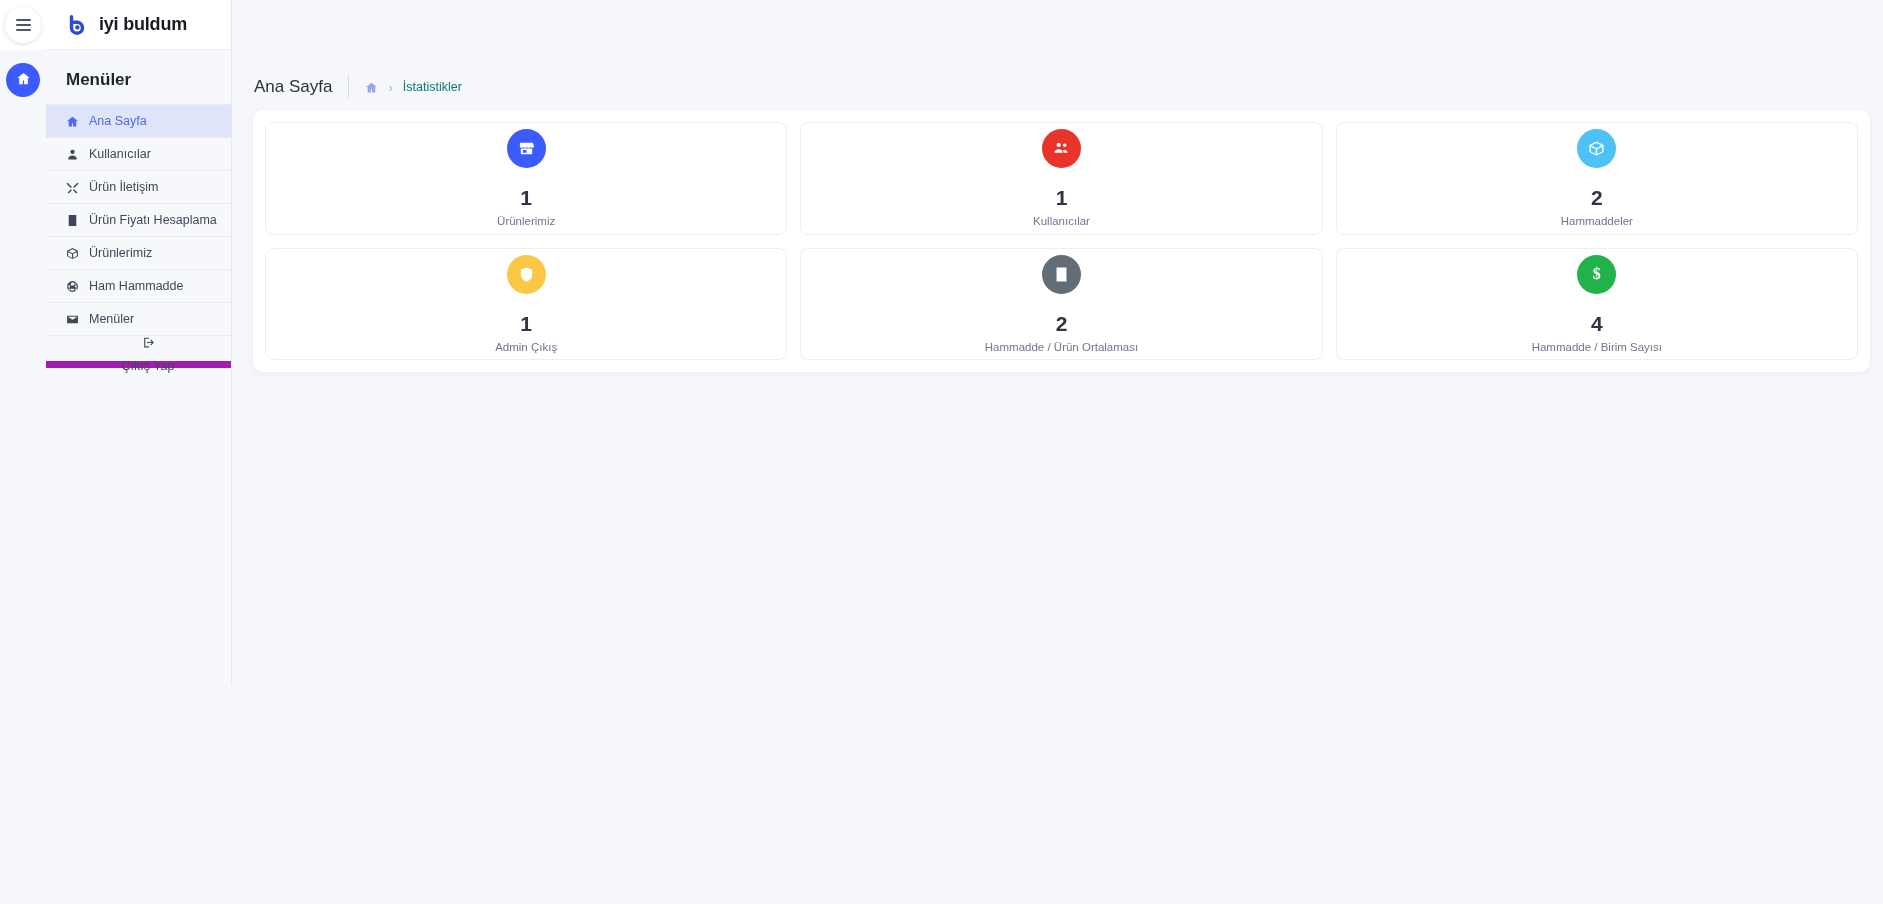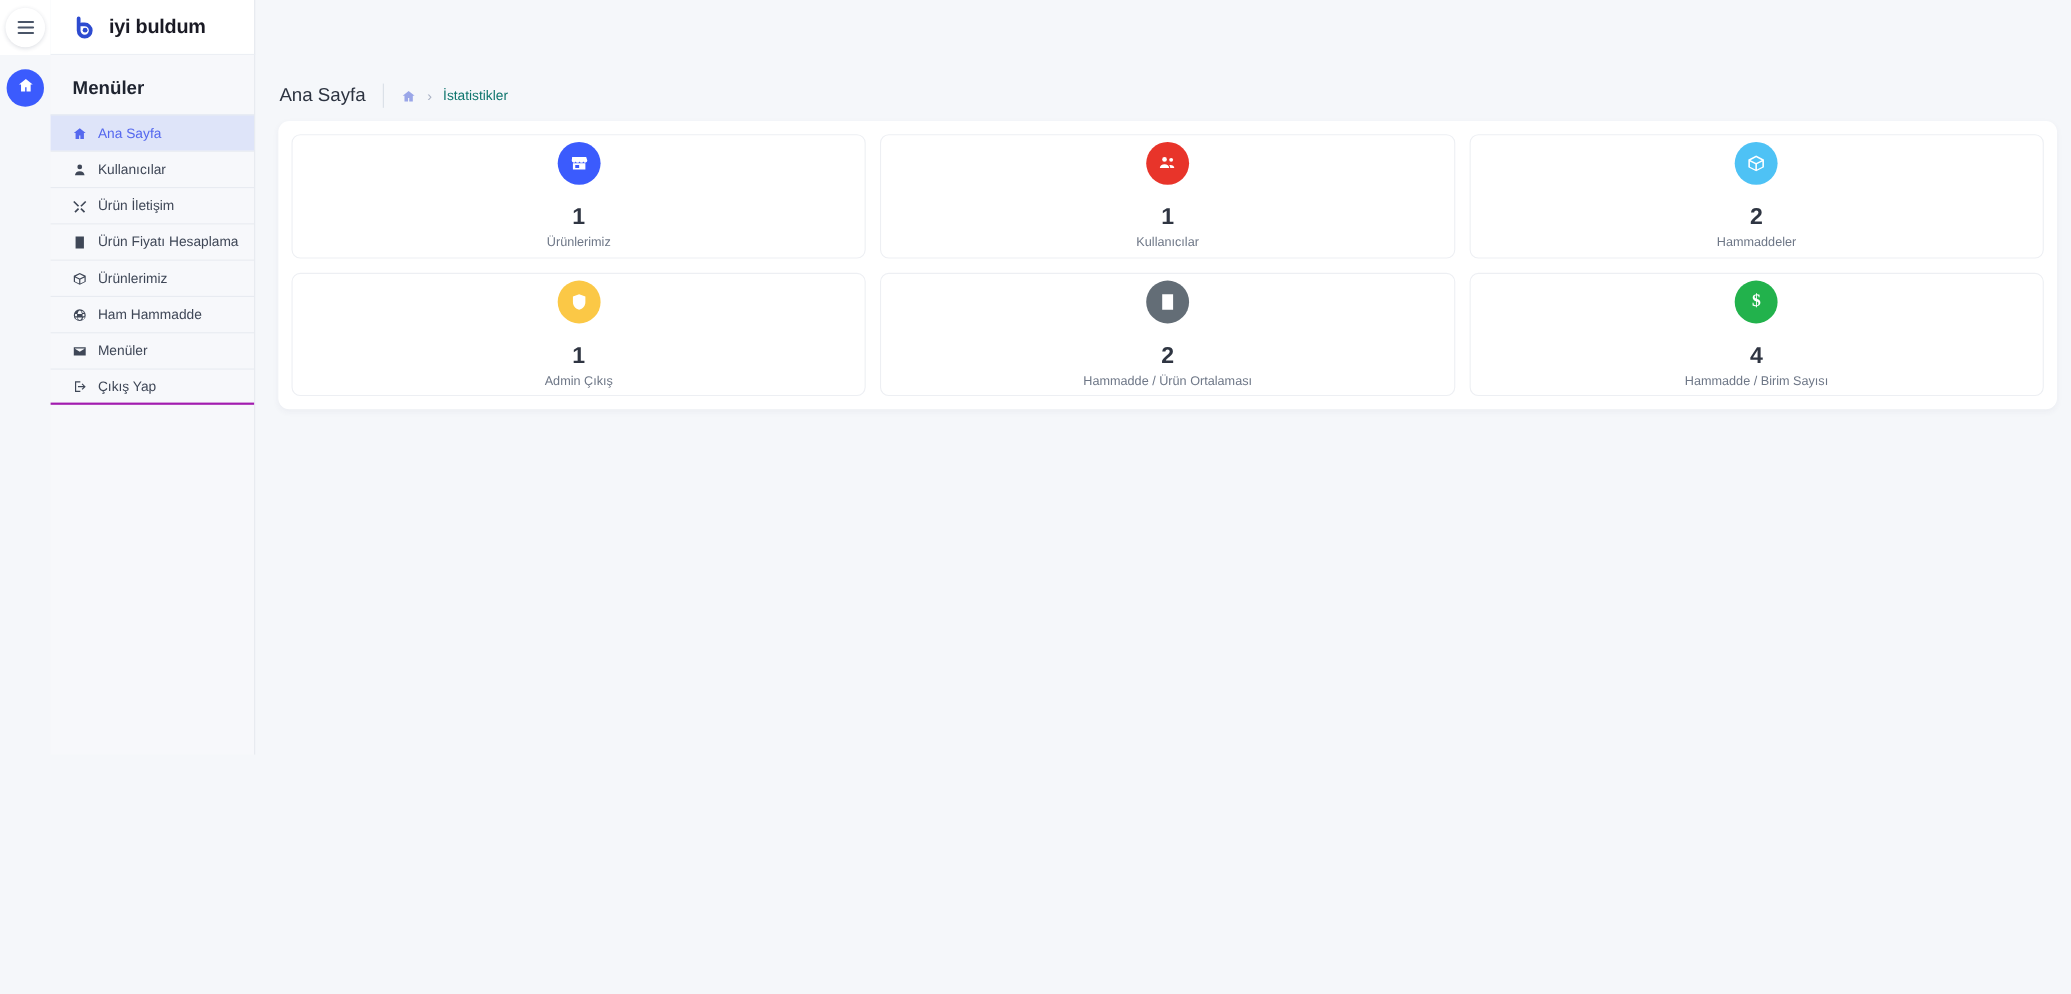--- a/index.html
+++ b/index.html
@@ -65,21 +65,21 @@
     padding: 20px 0 14px 20px;
   }
   .menu-list { list-style: none; }
   .menu-item {
     display: flex; align-items: center; gap: 10px;
     height: 33px; padding-left: 19px;
     font-size: 12.5px; color: #3f4757;
     border-top: 1px solid #e8ebf1;
     cursor: pointer;
   }
-  .menu-item:last-child { border-bottom: 2px solid #a21caf; }
+  .menu-item:last-child { border-bottom: 7px solid #a21caf; flex-direction: column; }
   .menu-item.active { background: #dee4f9; color: #5568ee; }
   .menu-item.active .mi-icon svg { fill: #5568ee; }
   .mi-icon { width: 14px; display:flex; align-items:center; justify-content:center; }
   .mi-icon svg { width: 13px; height: 13px; fill: #3f4757; }
 
   
   .main { position: absolute; left: 232px; top: 50px; right: 0; bottom: 0; }
   .breadcrumb {
     display: flex; align-items: center;
     padding: 18px 0 0 22px; height: 56px;

